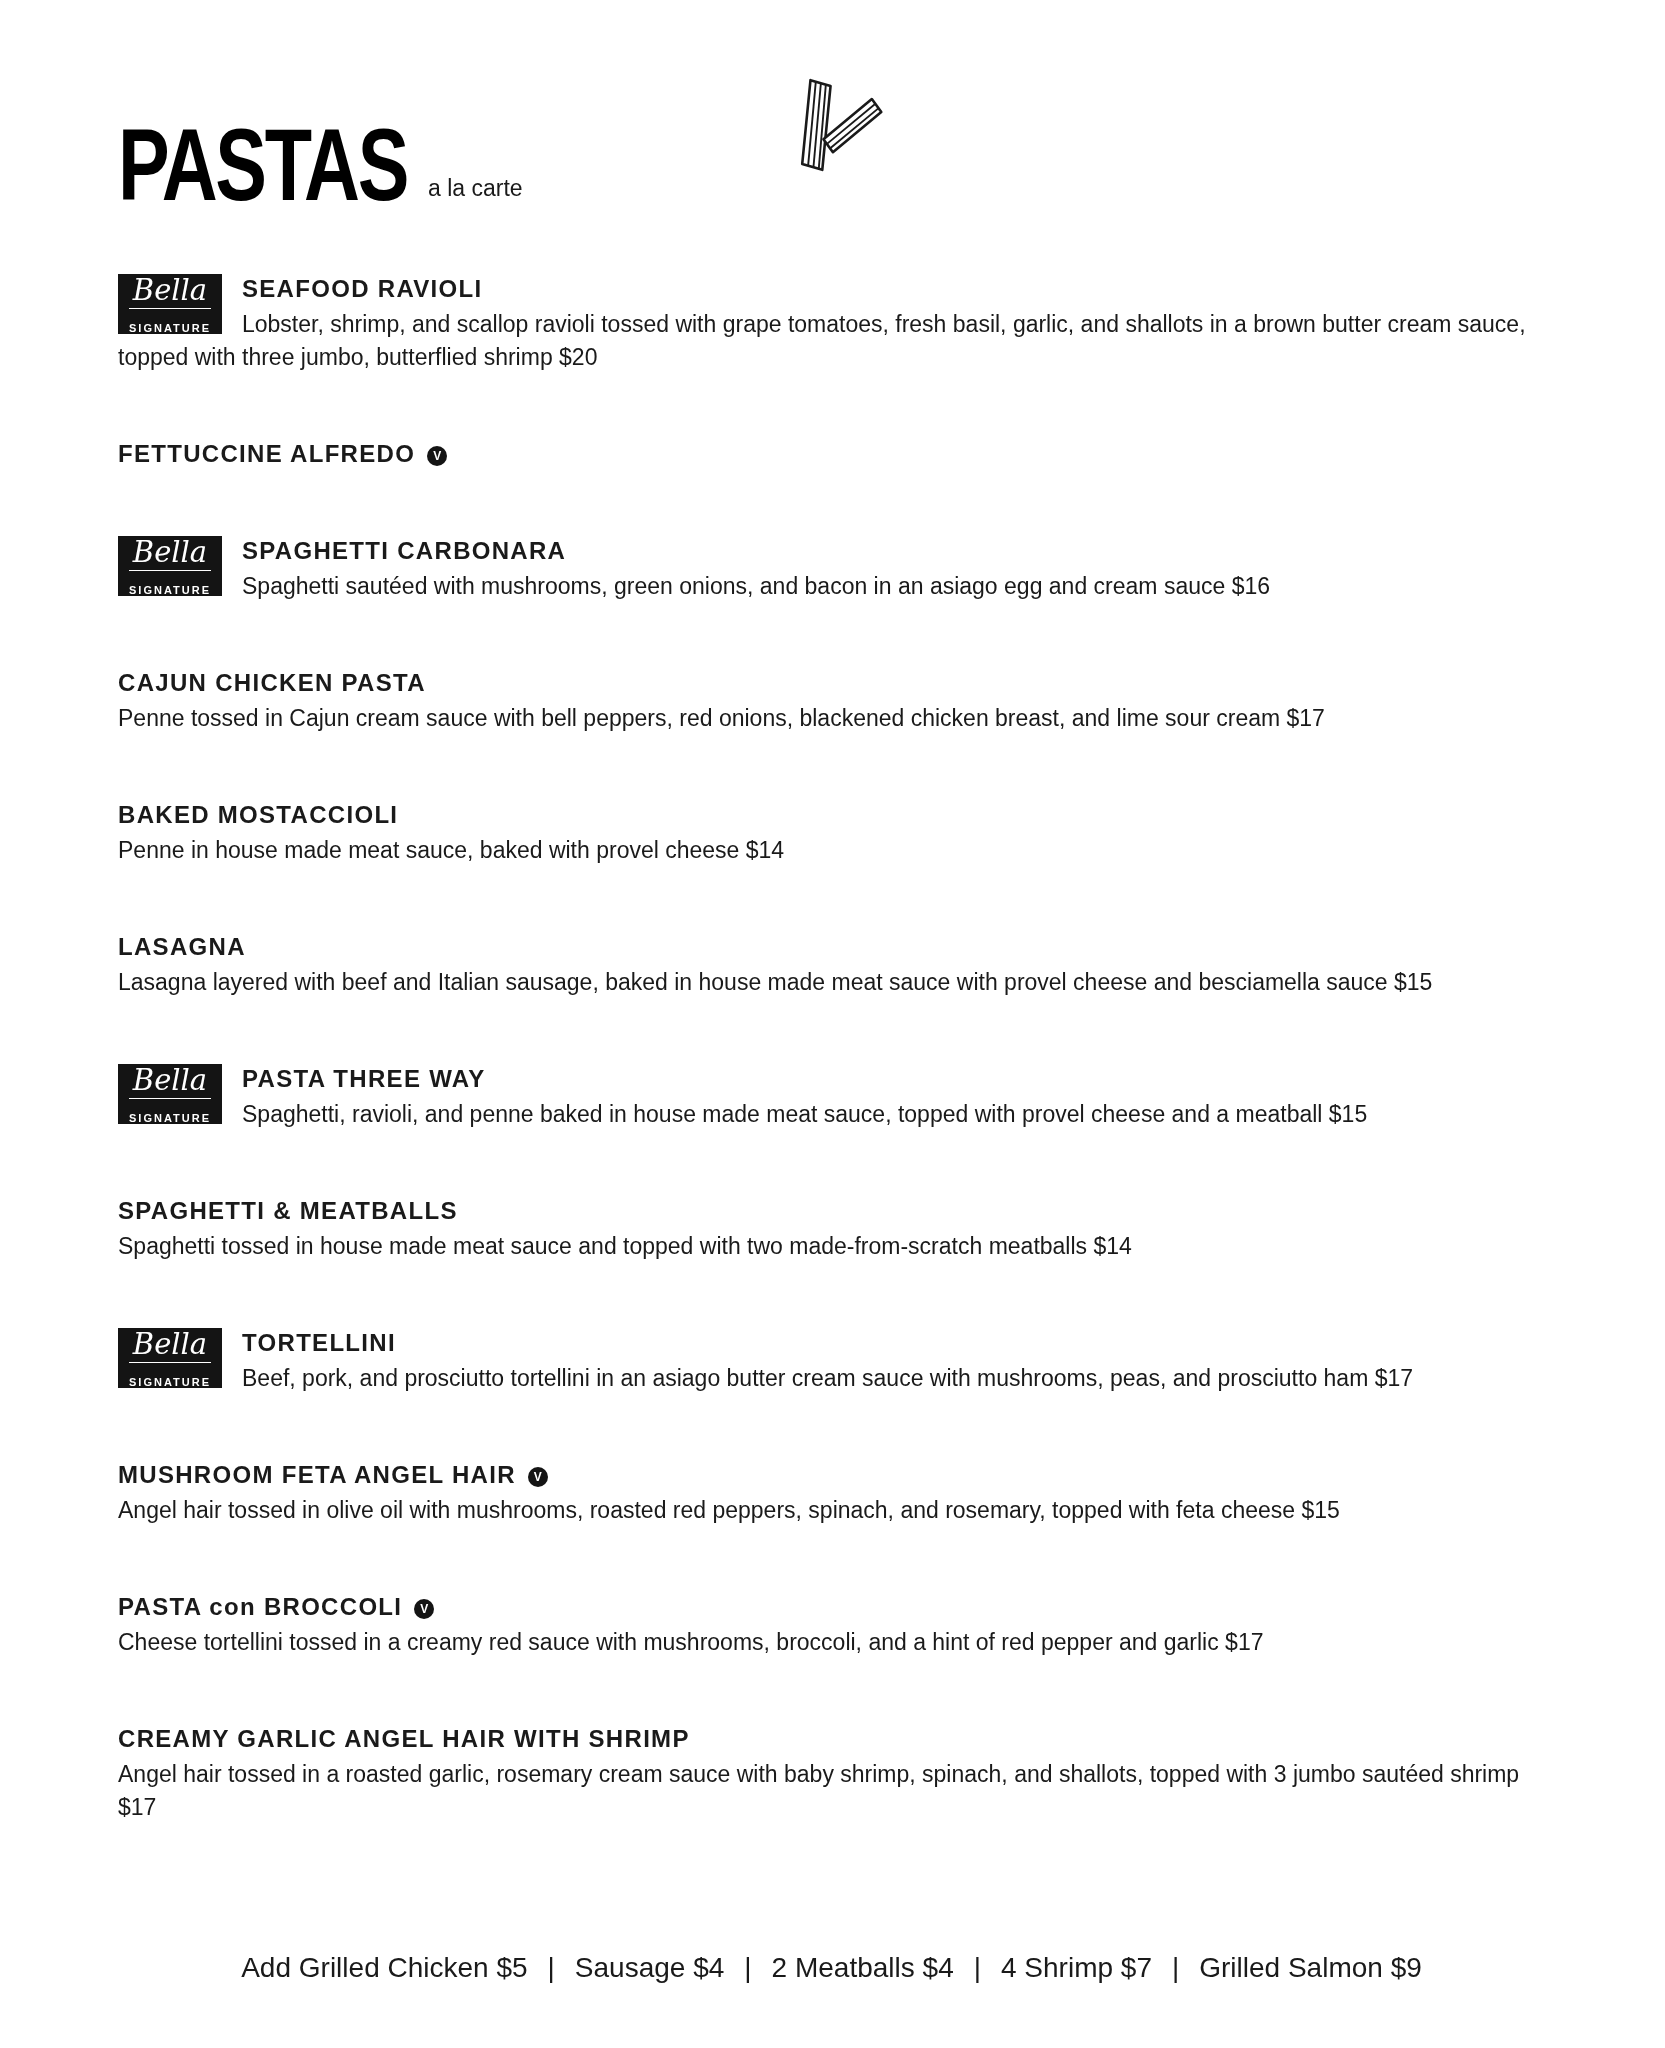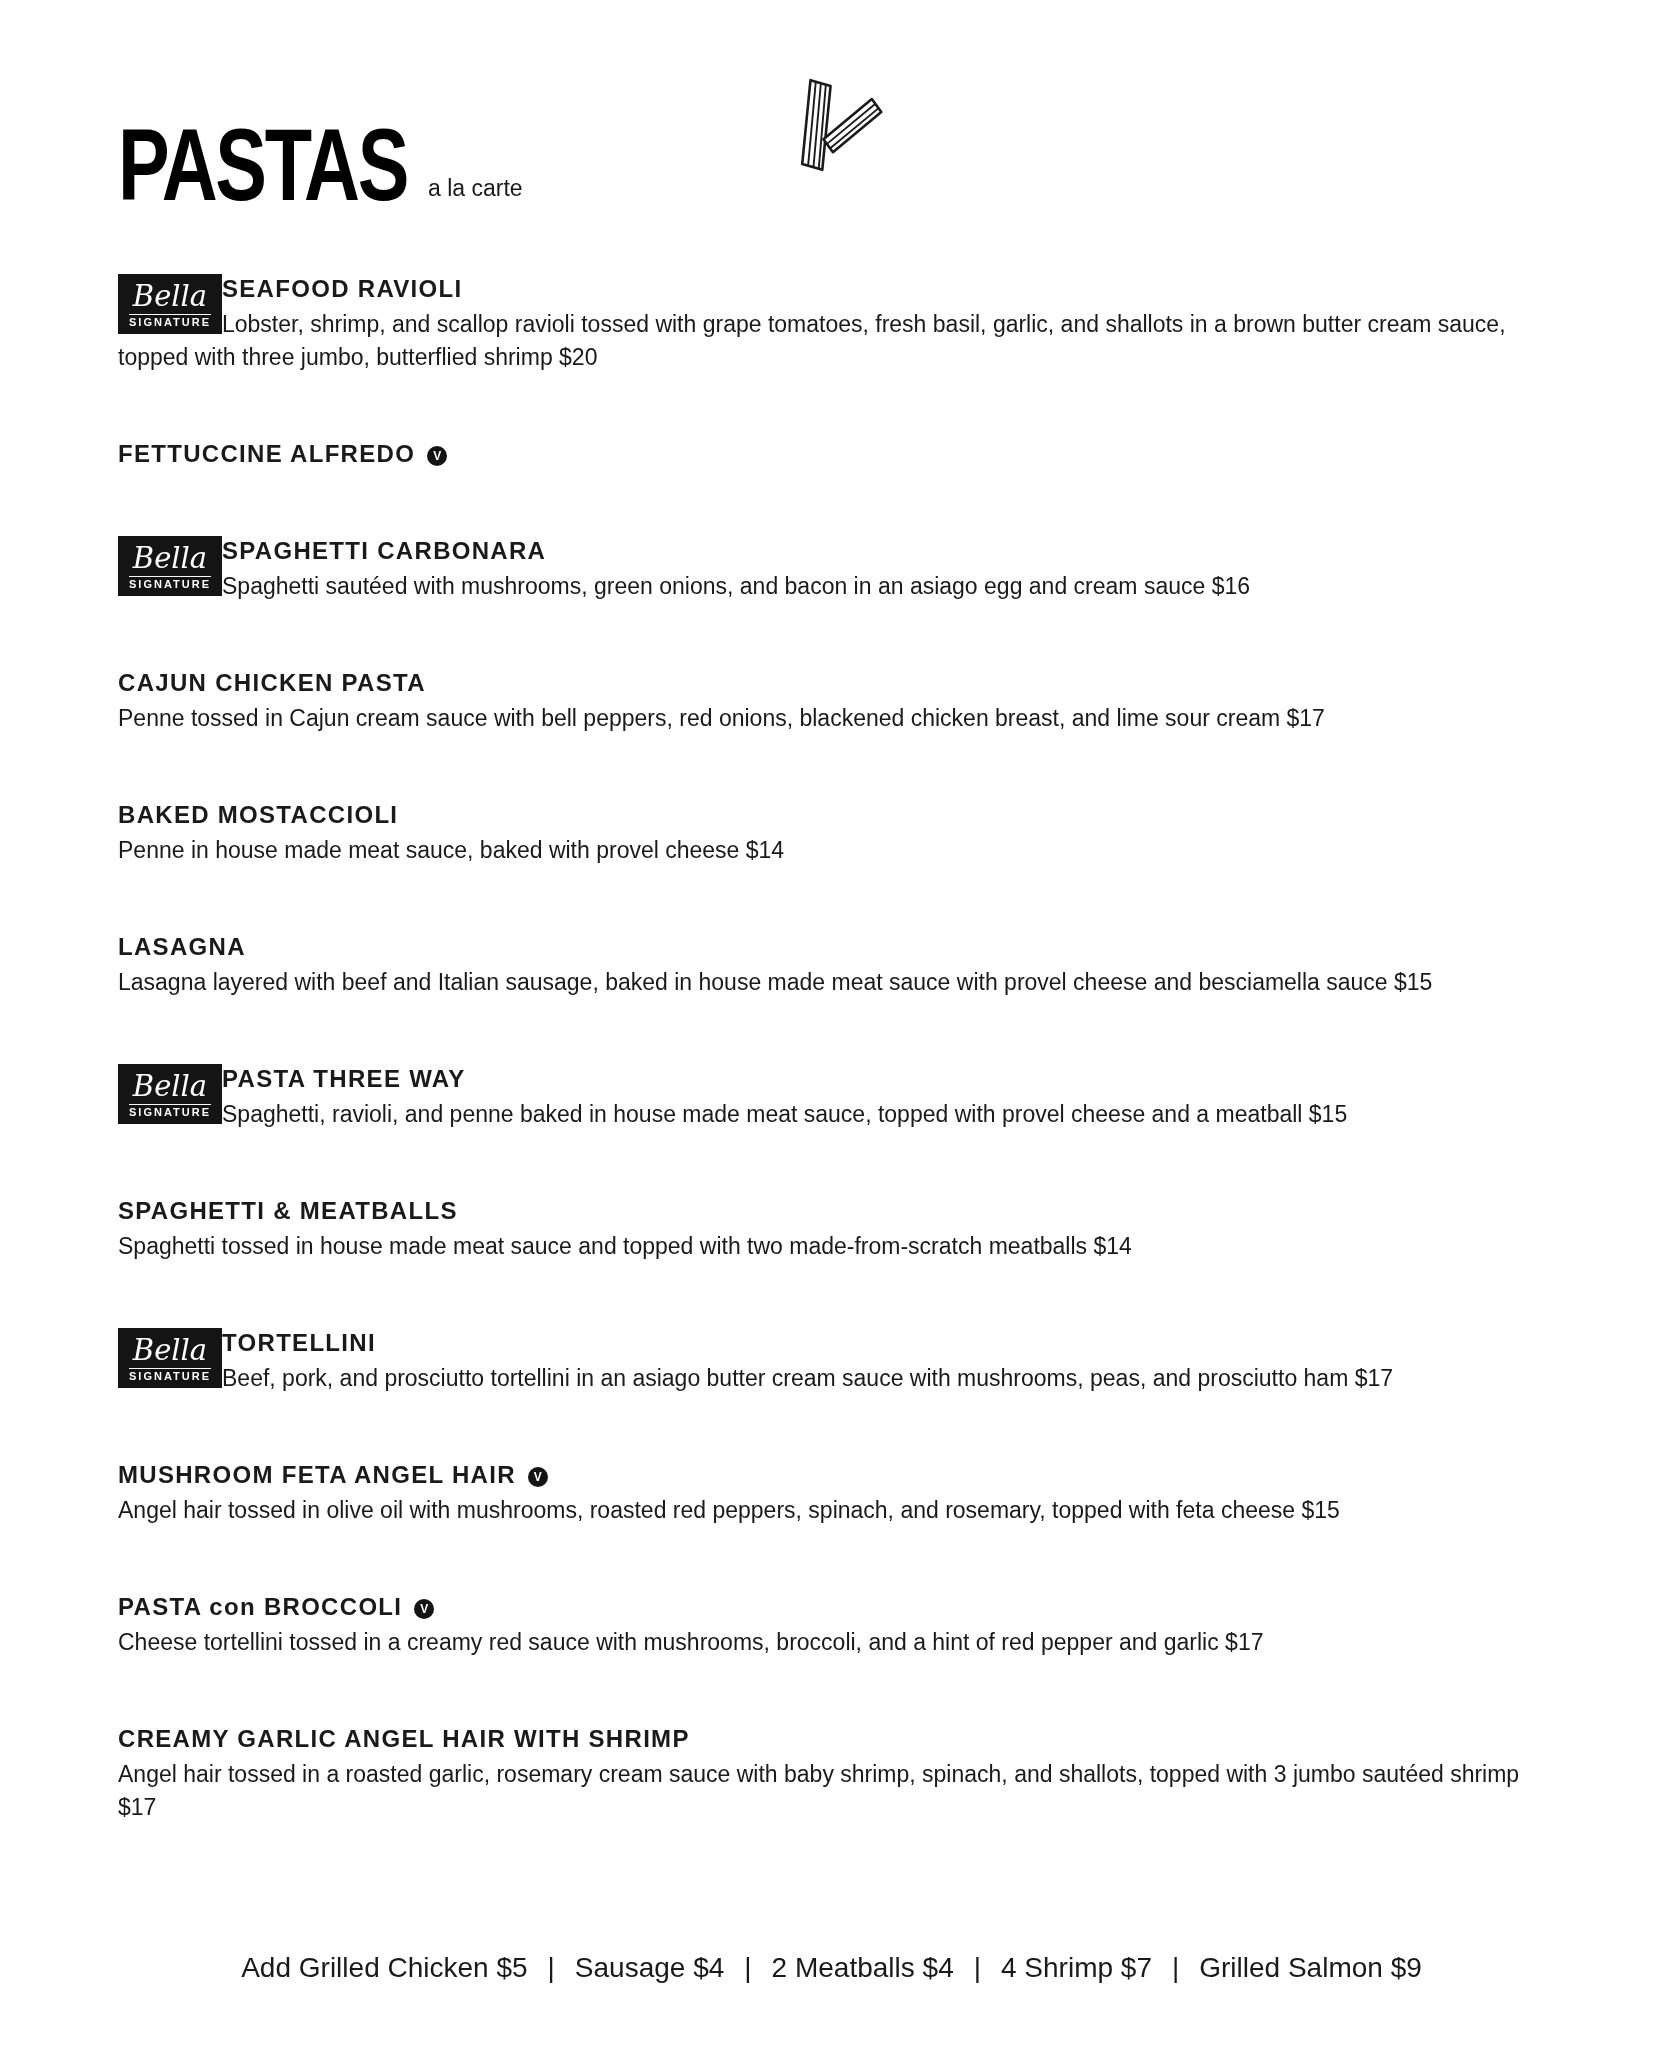--- a/index.html
+++ b/index.html
@@ -55,39 +55,40 @@
   .item { margin-bottom: 63px; }
   .item:last-of-type { margin-bottom: 11px; }
   .item::after { content: ""; display: block; clear: both; }
 
   .sig-badge {
     float: left;
     width: 104px;
     height: 60px;
     background: #141414;
     color: #fff;
+    margin-right: 20px;
     margin-top: 2px;
     display: flex;
     flex-direction: column;
     align-items: center;
     justify-content: center;
     padding: 4px 4px 3px;
   }
   .sig-script {
     font-family: "DejaVu Serif", serif;
     font-style: italic;
     font-size 29px;
     font-size: 29px;
     line-height: 1.05;
   }
   .sig-label {
     font-size: 11px;
     letter-spacing: 2px;
     border-top: 1px solid #fff;
-    padding-top: 1px;
+    padding-top: 13px;
     margin-top: 2px;
     font-weight: 700;
   }
 
   .item-name {
     margin: 0;
     font-size: 24px;
     font-weight: 700;
     letter-spacing: 1.3px;
     line-height: 34px;

